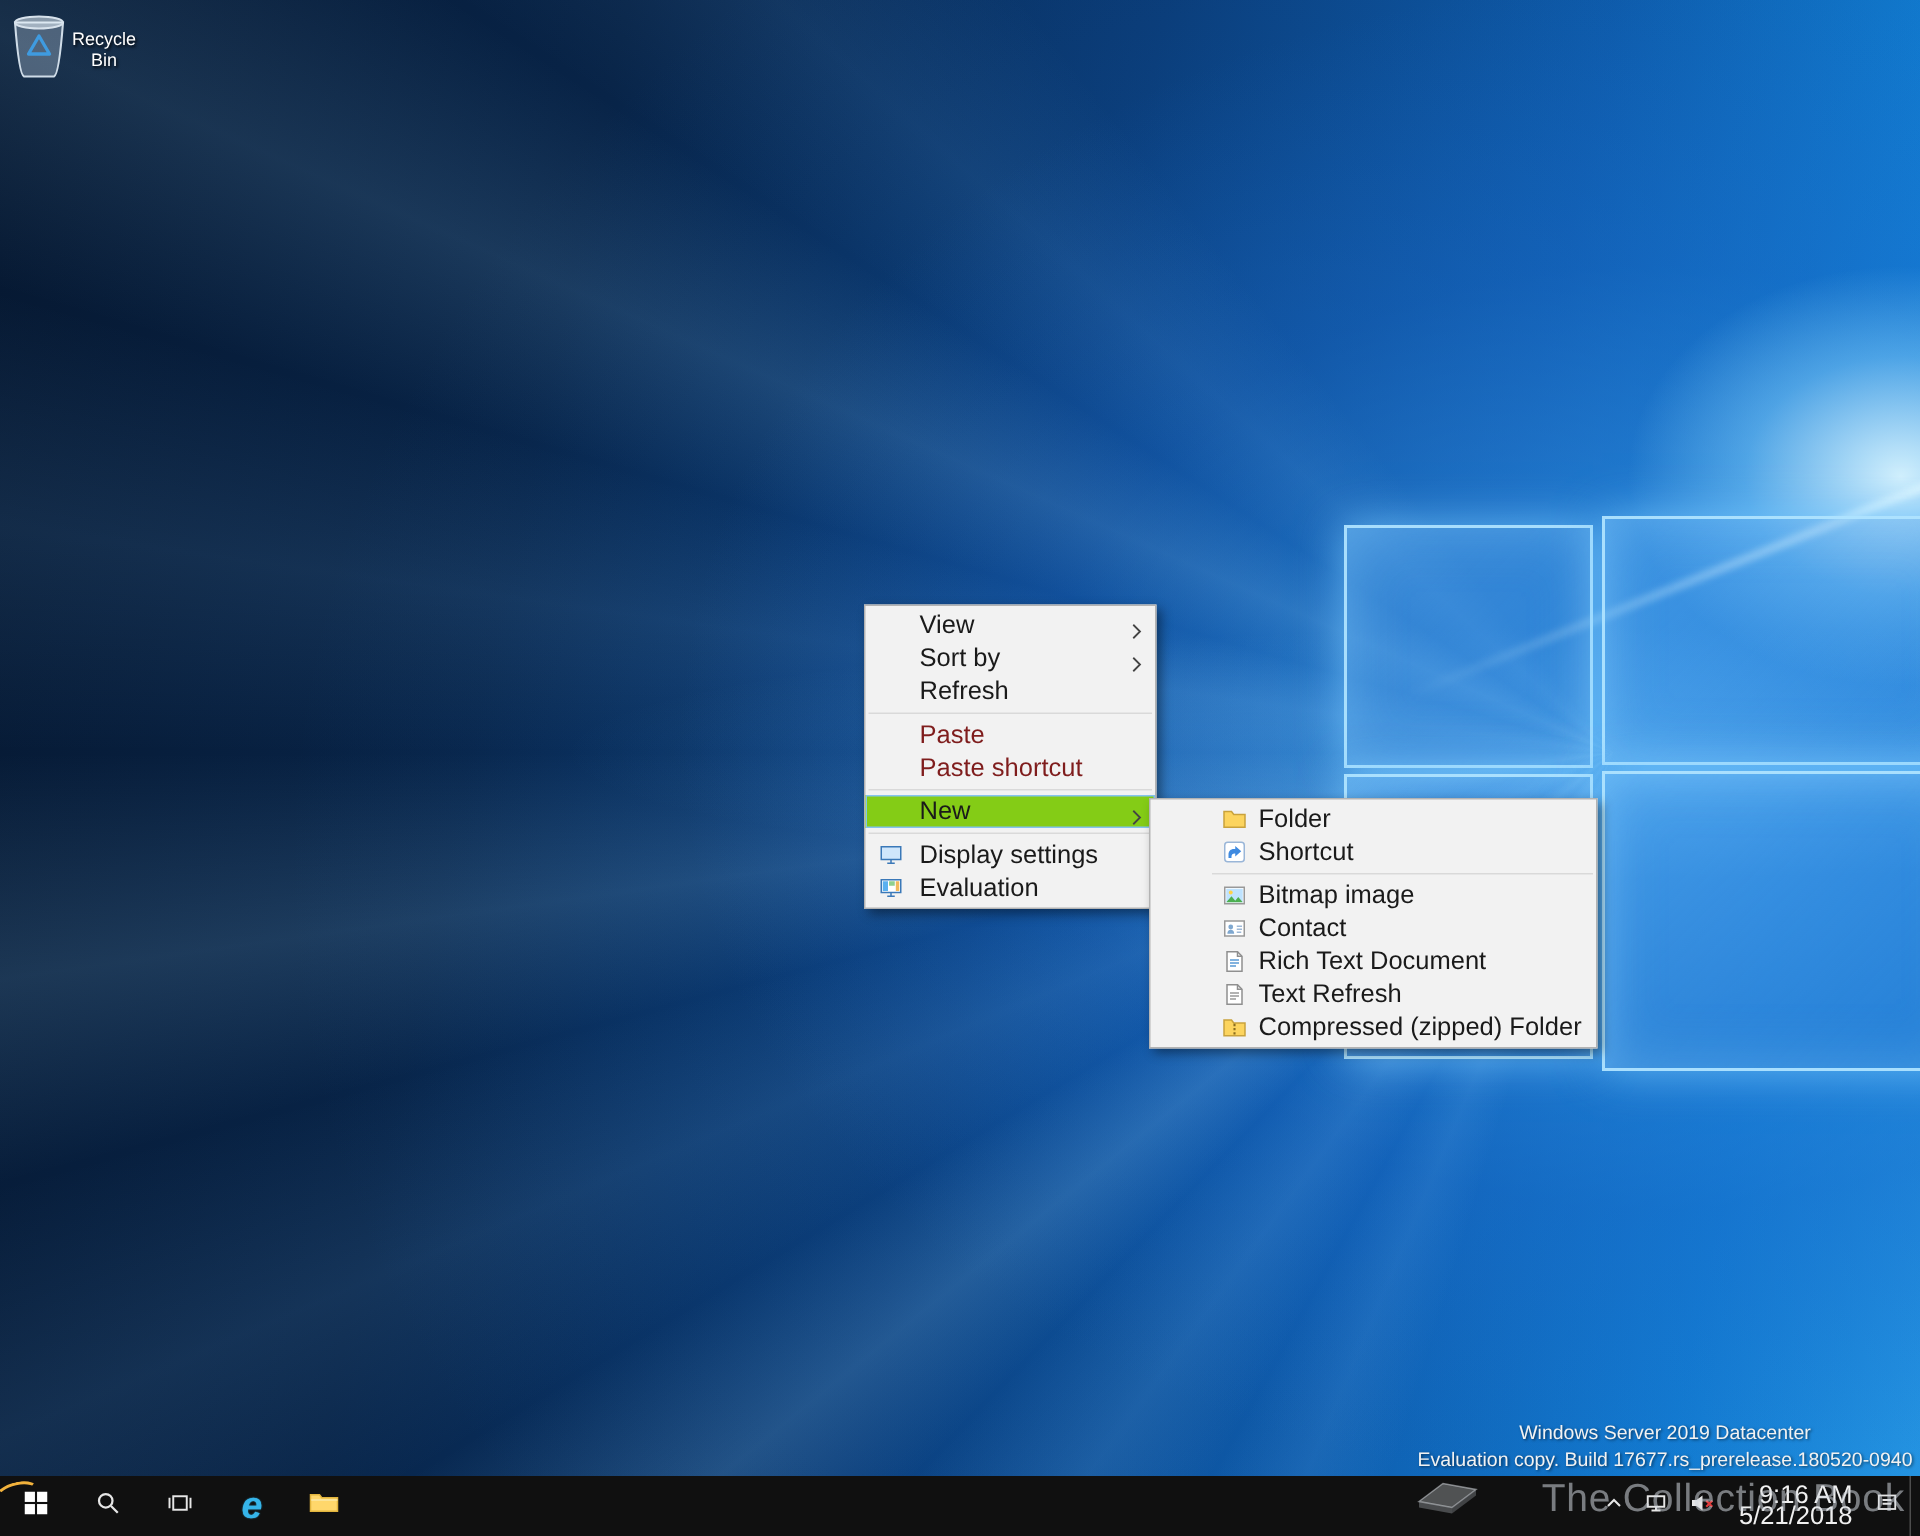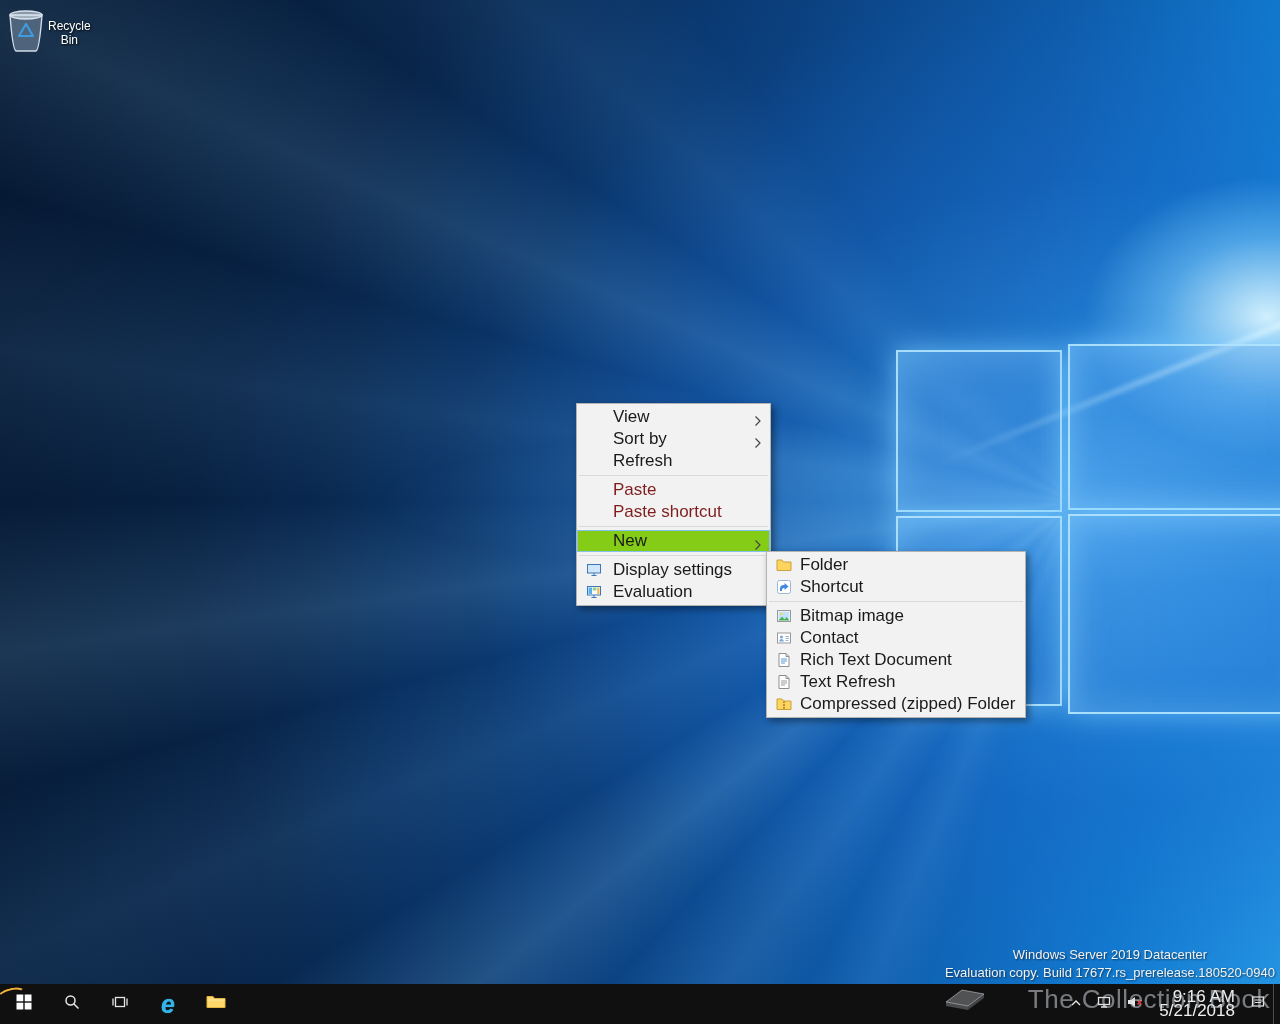--- a/index.html
+++ b/index.html
@@ -58,21 +58,21 @@
     margin-top:3px;color:#fff;font-size:12px;text-align:center;
     text-shadow:1px 1px 2px rgba(0,0,0,0.9);
   }
 
   
   .menu{
     position:absolute;z-index:20;background:#f2f2f2;border:1px solid #b3b3b3;
     box-shadow:3px 3px 7px rgba(0,0,0,0.42);padding:2px 0;font-size:17px;color:#1a1a1a;
   }
   .ctx{left:576px;top:403px;width:193px;}
-  .sub{left:766px;top:551px;width:258px;}
+  .sub{left:766px;top:532px;width:258px;padding-left:39px;}
   .menu-item{
     position:relative;height:22px;line-height:22px;box-sizing:border-box;
     padding-left:36px;padding-right:22px;white-space:nowrap;cursor:default;
   }
   .sub .menu-item{padding-left:33px;}
   .menu-item.disabled{color:#7f1d1d;}
   .menu-item.highlighted{background:#84cc16;box-shadow:inset 0 0 0 1px #84c3ef;}
   .menu-sep{height:1px;background:#d9d9d9;margin:3px 2px;}
   .mi-arrow{position:absolute;right:8px;top:5px;}
   .mi-icon{position:absolute;left:9px;top:3px;width:16px;height:16px;}

